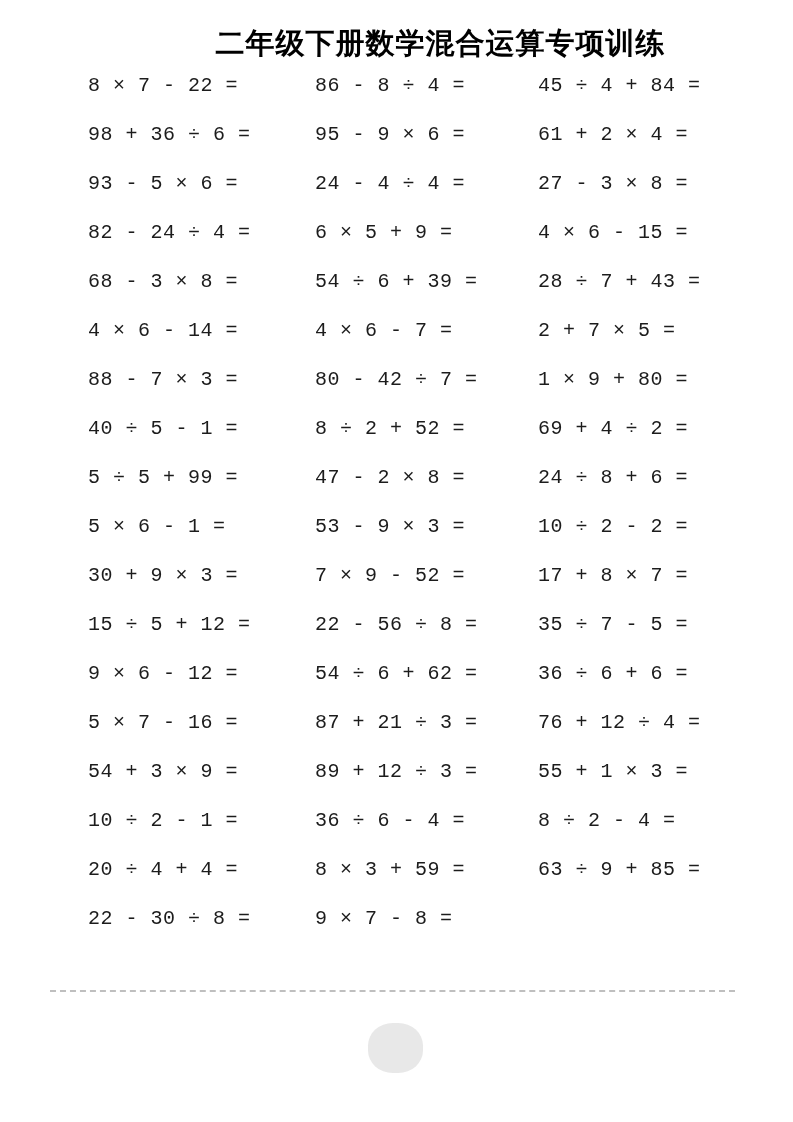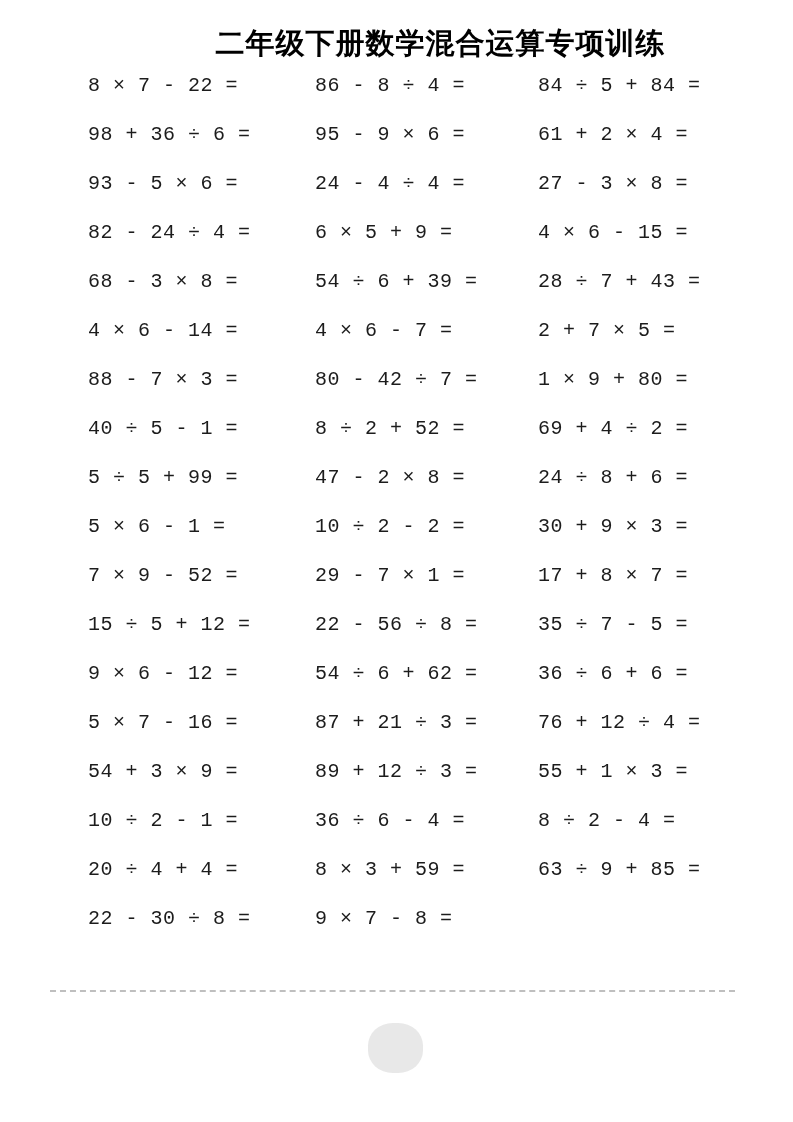--- a/index.html
+++ b/index.html
@@ -68,21 +68,21 @@
 </style>
 </head>
 <body>
 
 <div class="page">
   <h1 class="title">二年级下册数学混合运算专项训练</h1>
 
   <div class="problem-grid">
       <div class="problem">8 × 7 - 22 =</div>
       <div class="problem">86 - 8 ÷ 4 =</div>
-      <div class="problem">84 ÷ 5 + 84 =</div>
+      <div class="problem">45 ÷ 4 + 84 =</div>
       <div class="problem">98 + 36 ÷ 6 =</div>
       <div class="problem">95 - 9 × 6 =</div>
       <div class="problem">61 + 2 × 4 =</div>
       <div class="problem">93 - 5 × 6 =</div>
       <div class="problem">24 - 4 ÷ 4 =</div>
       <div class="problem">27 - 3 × 8 =</div>
       <div class="problem">82 - 24 ÷ 4 =</div>
       <div class="problem">6 × 5 + 9 =</div>
       <div class="problem">4 × 6 - 15 =</div>
       <div class="problem">68 - 3 × 8 =</div>
@@ -94,24 +94,24 @@
       <div class="problem">88 - 7 × 3 =</div>
       <div class="problem">80 - 42 ÷ 7 =</div>
       <div class="problem">1 × 9 + 80 =</div>
       <div class="problem">40 ÷ 5 - 1 =</div>
       <div class="problem">8 ÷ 2 + 52 =</div>
       <div class="problem">69 + 4 ÷ 2 =</div>
       <div class="problem">5 ÷ 5 + 99 =</div>
       <div class="problem">47 - 2 × 8 =</div>
       <div class="problem">24 ÷ 8 + 6 =</div>
       <div class="problem">5 × 6 - 1 =</div>
+      <div class="problem">53 - 9 × 3 =</div>
       <div class="problem">10 ÷ 2 - 2 =</div>
       <div class="problem">30 + 9 × 3 =</div>
       <div class="problem">7 × 9 - 52 =</div>
-      <div class="problem">29 - 7 × 1 =</div>
       <div class="problem">17 + 8 × 7 =</div>
       <div class="problem">15 ÷ 5 + 12 =</div>
       <div class="problem">22 - 56 ÷ 8 =</div>
       <div class="problem">35 ÷ 7 - 5 =</div>
       <div class="problem">9 × 6 - 12 =</div>
       <div class="problem">54 ÷ 6 + 62 =</div>
       <div class="problem">36 ÷ 6 + 6 =</div>
       <div class="problem">5 × 7 - 16 =</div>
       <div class="problem">87 + 21 ÷ 3 =</div>
       <div class="problem">76 + 12 ÷ 4 =</div>

